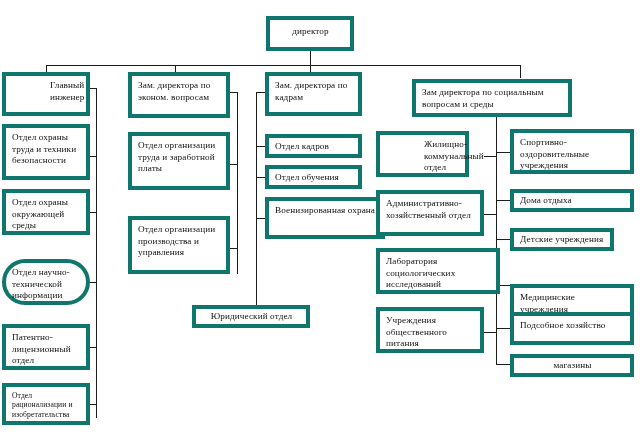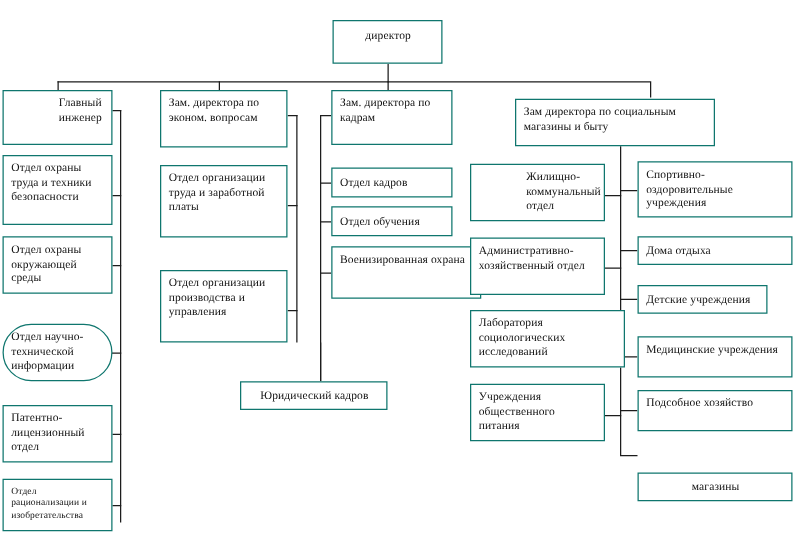--- a/index.html
+++ b/index.html
@@ -13,21 +13,21 @@
   #chart {
     position: relative;
     width: 640px;
     height: 437px;
     background: #ffffff;
     overflow: hidden;
   }
   .node {
     position: absolute;
     box-sizing: border-box;
-    border: 1px solid #0f766e;
+    border: 4px solid #0f766e;
     background: #ffffff;
     color: #111111;
     font-size: 9.2px;
     line-height: 11.6px;
     padding: 4px 5px 3px 6px;
     letter-spacing: 0.1px;
     z-index: 3;
   }
   .node.center {
     text-align: center;
@@ -107,21 +107,21 @@
 
   <div class="node" style="left:128px; top:72px; width:102px; height:46px;">
     <span>Зам. директора по эконом. вопросам</span>
   </div>
 
   <div class="node" style="left:265px; top:72px; width:97px; height:44px;">
     <span>Зам. директора по кадрам</span>
   </div>
 
   <div class="node" style="left:412px; top:79px; width:160px; height:38px;">
-    <span>Зам директора по социальным магазины и быту</span>
+    <span>Зам директора по социальным вопросам и среды</span>
   </div>
 
   <div class="node" style="left:2px; top:124px; width:88px; height:56px;">
     <span>Отдел охраны труда и техники безопасности</span>
   </div>
   <div class="node" style="left:2px; top:189px; width:88px; height:46px;">
     <span>Отдел охраны окружающей среды</span>
   </div>
   <div class="node" style="left:2px; top:259px; width:88px; height:46px;border-radius:23px;">
     <span>Отдел научно-технической информации</span>
@@ -144,24 +144,24 @@
     <span>Отдел кадров</span>
   </div>
   <div class="node vcenter" style="left:265px; top:165px; width:97px; height:24px;">
     <span>Отдел обучения</span>
   </div>
   <div class="node" style="left:265px; top:197px; width:120px; height:42px;">
     <span>Военизированная охрана</span>
   </div>
 
   <div class="node vcenter" style="left:192px; top:305px; width:118px; height:23px; justify-content:center;">
-    <span>Юридический кадров</span>
+    <span>Юридический отдел</span>
   </div>
 
-  <div class="node" style="left:376px; top:131px; width:108px; height:46px;padding-left:44px;">
+  <div class="node" style="left:376px; top:131px; width:93px; height:46px;padding-left:44px;">
     <span>Жилищно-коммунальный отдел</span>
   </div>
   <div class="node" style="left:376px; top:190px; width:108px; height:46px;">
     <span>Административно-хозяйственный отдел</span>
   </div>
   <div class="node" style="left:376px; top:248px; width:124px; height:46px;">
     <span>Лаборатория социологических исследований</span>
   </div>
   <div class="node" style="left:376px; top:307px; width:108px; height:46px;">
     <span>Учреждения общественного питания</span>
@@ -169,23 +169,23 @@
 
   <div class="node" style="left:510px; top:129px; width:124px; height:45px;">
     <span>Спортивно-оздоровительные учреждения</span>
   </div>
   <div class="node vcenter" style="left:510px; top:189px; width:124px; height:23px;">
     <span>Дома отдыха</span>
   </div>
   <div class="node vcenter" style="left:510px; top:228px; width:104px; height:23px;">
     <span>Детские учреждения</span>
   </div>
-  <div class="node" style="left:510px; top:269px; width:124px; height:33px;">
+  <div class="node" style="left:510px; top:284px; width:124px; height:33px;">
     <span>Медицинские учреждения</span>
   </div>
   <div class="node" style="left:510px; top:312px; width:124px; height:33px;">
     <span>Подсобное хозяйство</span>
   </div>
-  <div class="node vcenter" style="left:510px; top:354px; width:124px; height:23px; justify-content:center;margin-top:24px;">
+  <div class="node vcenter" style="left:510px; top:354px; width:124px; height:23px; justify-content:center;">
     <span>магазины</span>
   </div>
 
 </div>
 
 </body></html>

